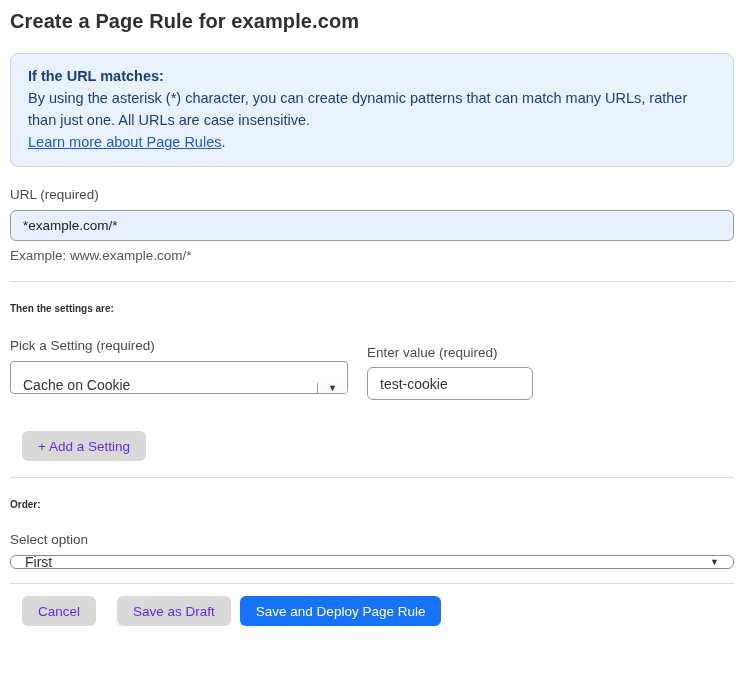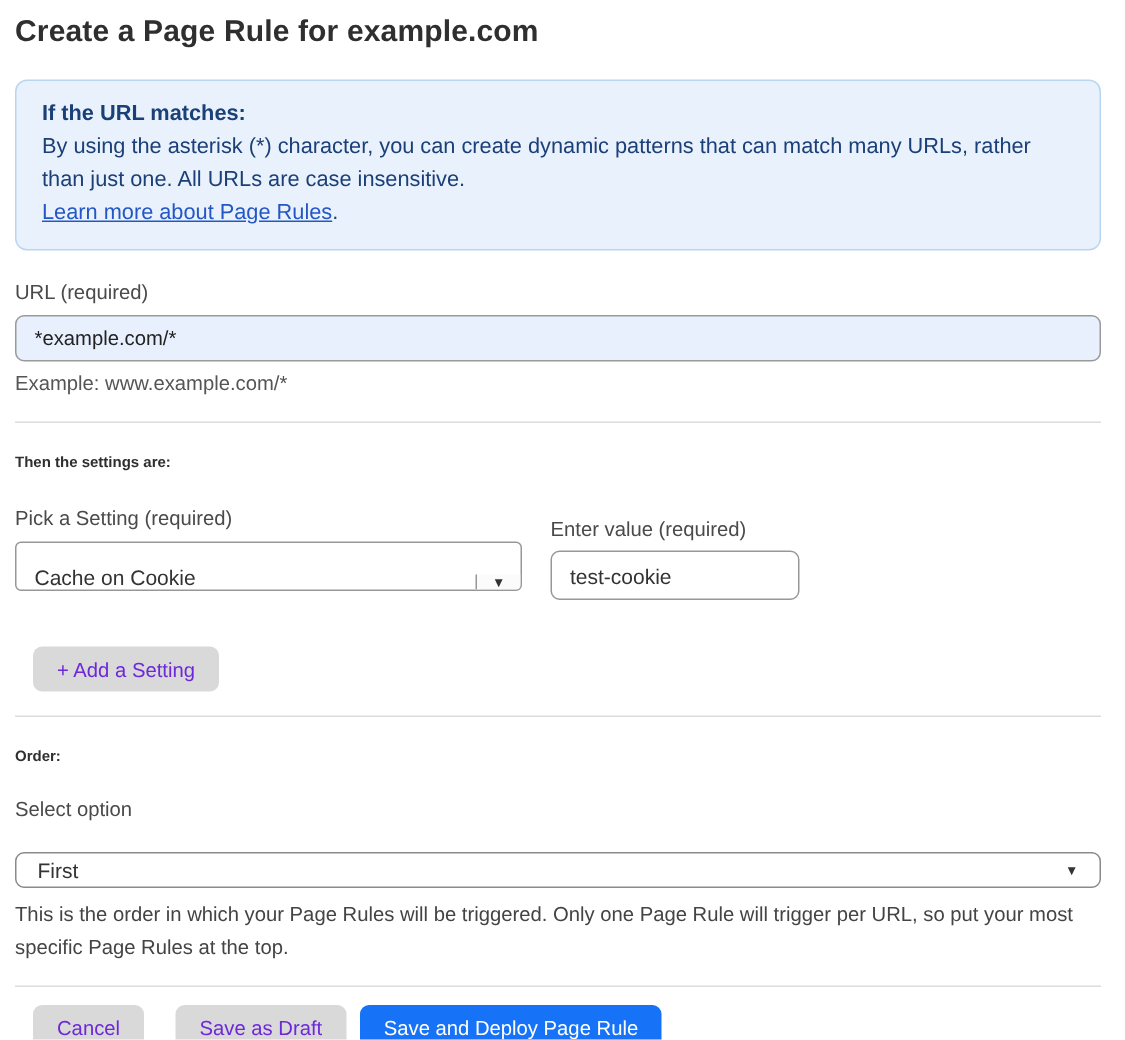--- a/index.html
+++ b/index.html
@@ -142,24 +142,24 @@
     cursor: pointer;
   }
   .btn-gray { background: #d9d9d9; color: #6d28d9; margin-left: 12px; }
   .btn-blue { background: #1672f6; color: #ffffff; }
 
   .add-setting-btn { margin-top: 31px; }
 
   
   .order-label { margin-top: 22px; }
   .order-select {
-    margin-top: 21px;
-    display: flex;
-    align-items: center;
-    height: 24px;
+    margin-top: 8px;
+    display: flex;
+    align-items: center;
+    height: 14px;
     background: #ffffff;
     border: 1px solid #8a8a8a;
     border-radius: 6px;
     padding: 0 14px;
     font-size: 14px;
     color: #333333;
     cursor: pointer;
     justify-content: space-between;
   }
   .order-select .select-arrow { font-size: 9px; color: #333333; }
@@ -218,21 +218,20 @@
 
   <hr class="divider" style="margin-top:16px;">
 
   <div class="section-heading">Order:</div>
 
   <div class="field-label order-label">Select option</div>
   <div class="order-select">
     <span>First</span>
     <span class="select-arrow">▼</span>
   </div>
-  <div class="order-help">This is the order in which your Page Rules will be triggered. Only one Page Rule will trigger per URL, so put your most specific Page Rules at the top.</div>
 
   <hr class="divider" style="margin-top:14px;">
 
   <div class="footer-buttons">
     <button class="btn btn-gray">Cancel</button>
     <button class="btn btn-gray">Save as Draft</button>
     <button class="btn btn-blue">Save and Deploy Page Rule</button>
   </div>
 
 </div>

